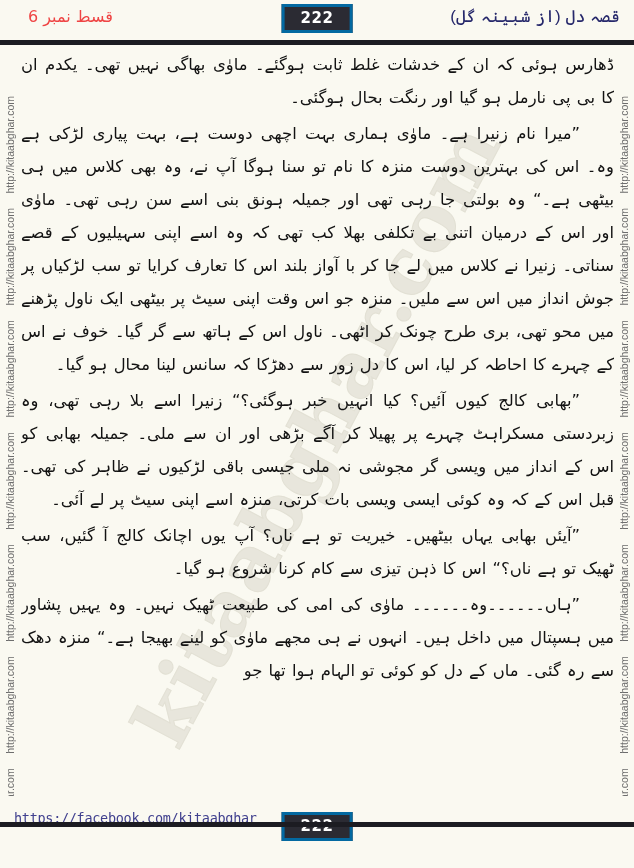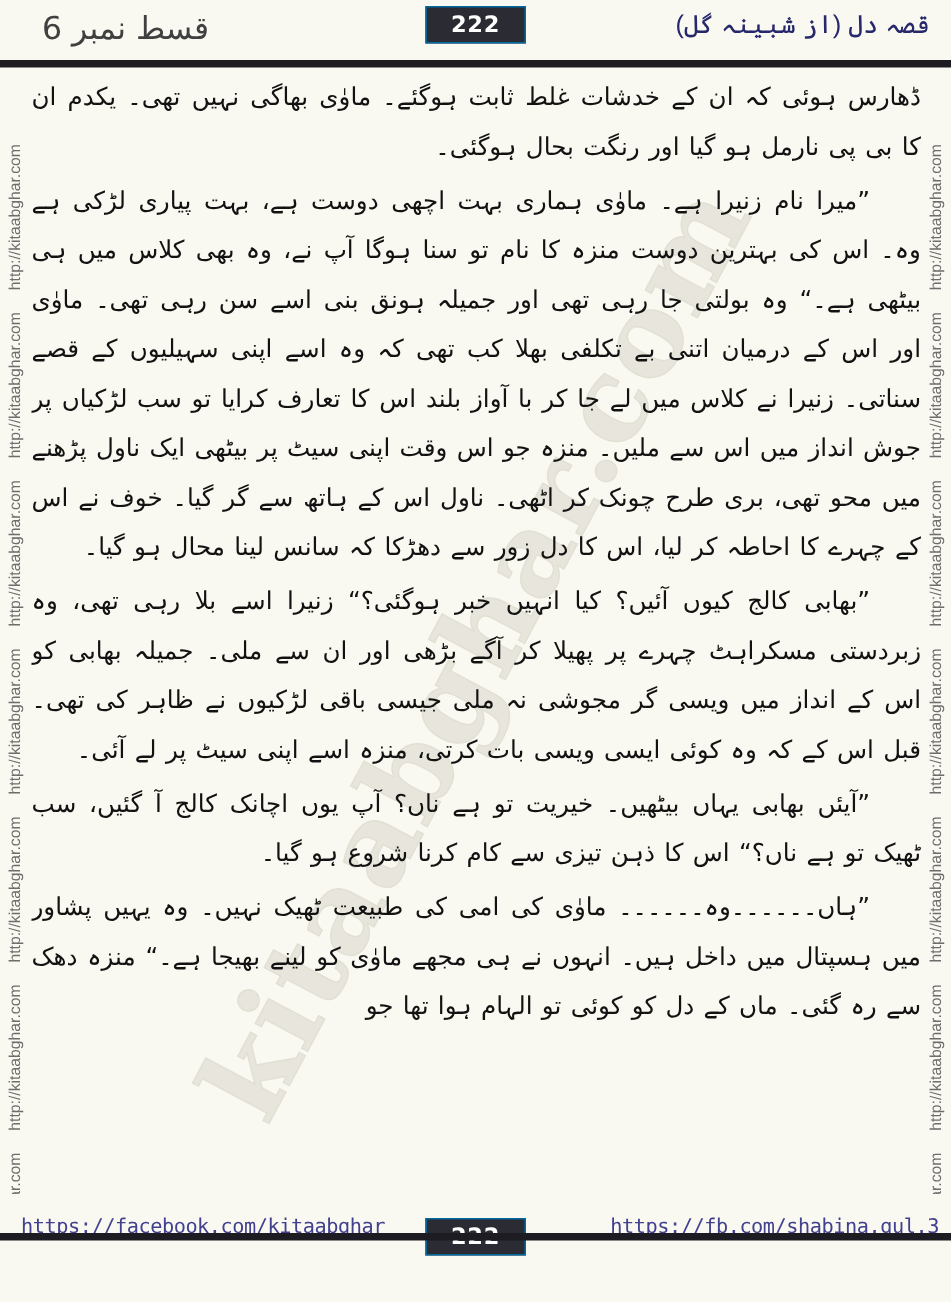--- a/index.html
+++ b/index.html
@@ -87,32 +87,32 @@
     color: #26286b;
     direction: rtl;
     white-space: nowrap;
   }
 
   .hdr-episode {
     position: absolute;
     left: 28px;
     top: 7px;
     font-family: "DejaVu Sans", sans-serif;
-    font-size: 21px;
-    color: #404040;
+    font-size: 16px;
+    color: #ef4444;
     direction: rtl;
     white-space: nowrap;
   }
 
   .pagebox {
     position: absolute;
     left: 50%;
     transform: translateX(-50%);
     background: #2b2b33;
-    border: 1px solid #0369a1;
+    border: 3px solid #0369a1;
     color: #ffffff;
     font-family: "DejaVu Sans", sans-serif;
     font-weight: bold;
     font-size: 15px;
     letter-spacing: 0.5px;
     padding: 3px 16px 4px 16px;
     line-height: 16px;
   }
   .pagebox.top    { top: 4px; }
   .pagebox.bottom { top: 12px; }
@@ -216,16 +216,15 @@
     <p class="indent">”بھابی کالج کیوں آئیں؟ کیا انہیں خبر ہوگئی؟“ زنیرا اسے بلا رہی تھی، وہ زبردستی مسکراہٹ چہرے پر پھیلا کر آگے بڑھی اور ان سے ملی۔ جمیلہ بھابی کو اس کے انداز میں ویسی گر مجوشی نہ ملی جیسی باقی لڑکیوں نے ظاہر کی تھی۔ قبل اس کے کہ وہ کوئی ایسی ویسی بات کرتی، منزہ اسے اپنی سیٹ پر لے آئی۔</p>
     <p class="indent">”آیئں بھابی یہاں بیٹھیں۔ خیریت تو ہے ناں؟ آپ یوں اچانک کالج آ گئیں، سب ٹھیک تو ہے ناں؟“ اس کا ذہن تیزی سے کام کرنا شروع ہو گیا۔</p>
     <p class="indent closing">”ہاں۔۔۔۔۔۔وہ۔۔۔۔۔۔ ماوٰی کی امی کی طبیعت ٹھیک نہیں۔ وہ یہیں پشاور میں ہسپتال میں داخل ہیں۔ انہوں نے ہی مجھے ماوٰی کو لینے بھیجا ہے۔“ منزہ دھک سے رہ گئی۔ ماں کے دل کو کوئی تو الہام ہوا تھا جو</p>
   </div>
 
   <div class="rule bottom"></div>
 
   <div class="footer">
     <a class="foot-link left" href="#">https://facebook.com/kitaabghar</a>
     <div class="pagebox bottom">222</div>
-    <a class="foot-link right" href="#">https://fb.com/shabina.gul.3</a>
   </div>
 
 </div>
 
 </body></html>

